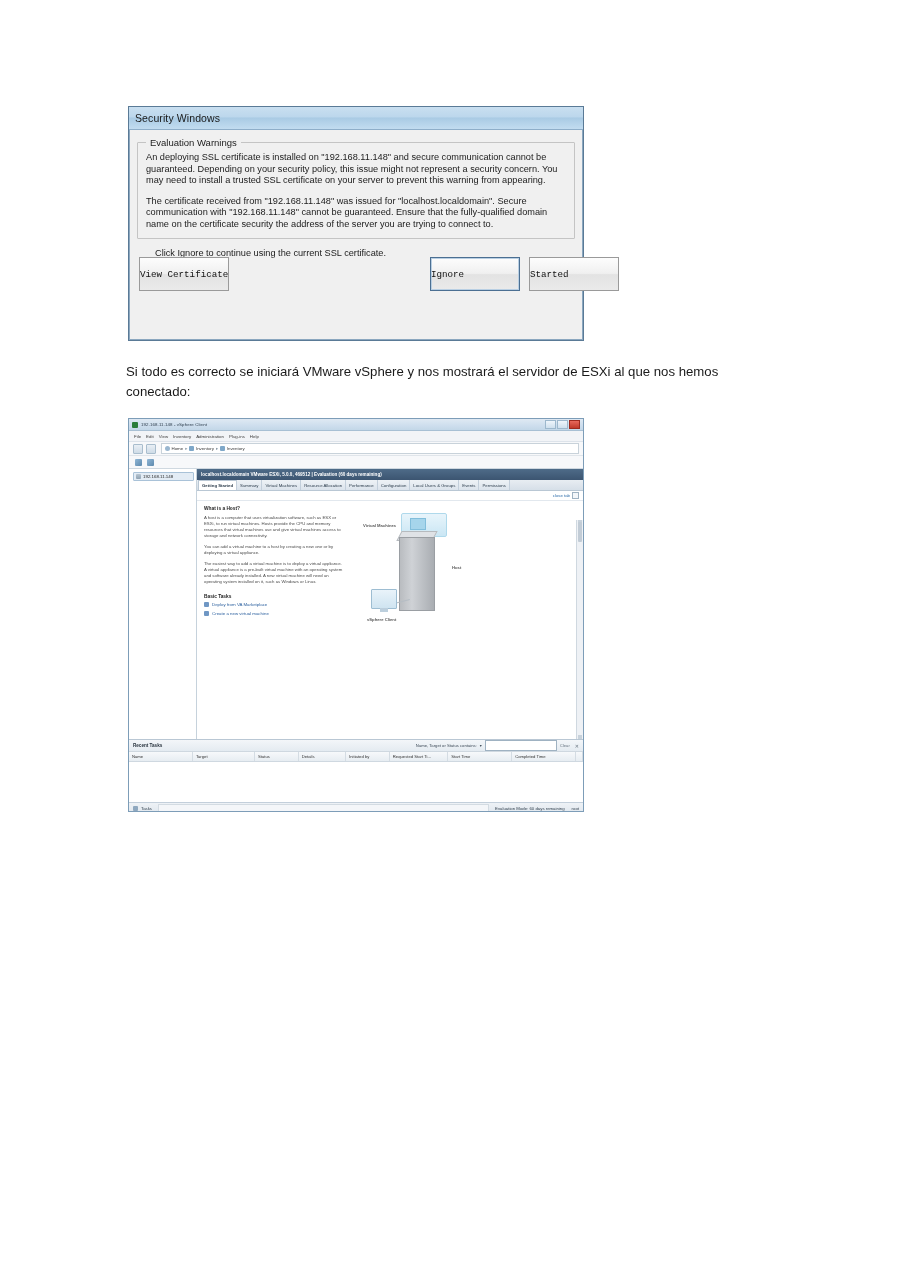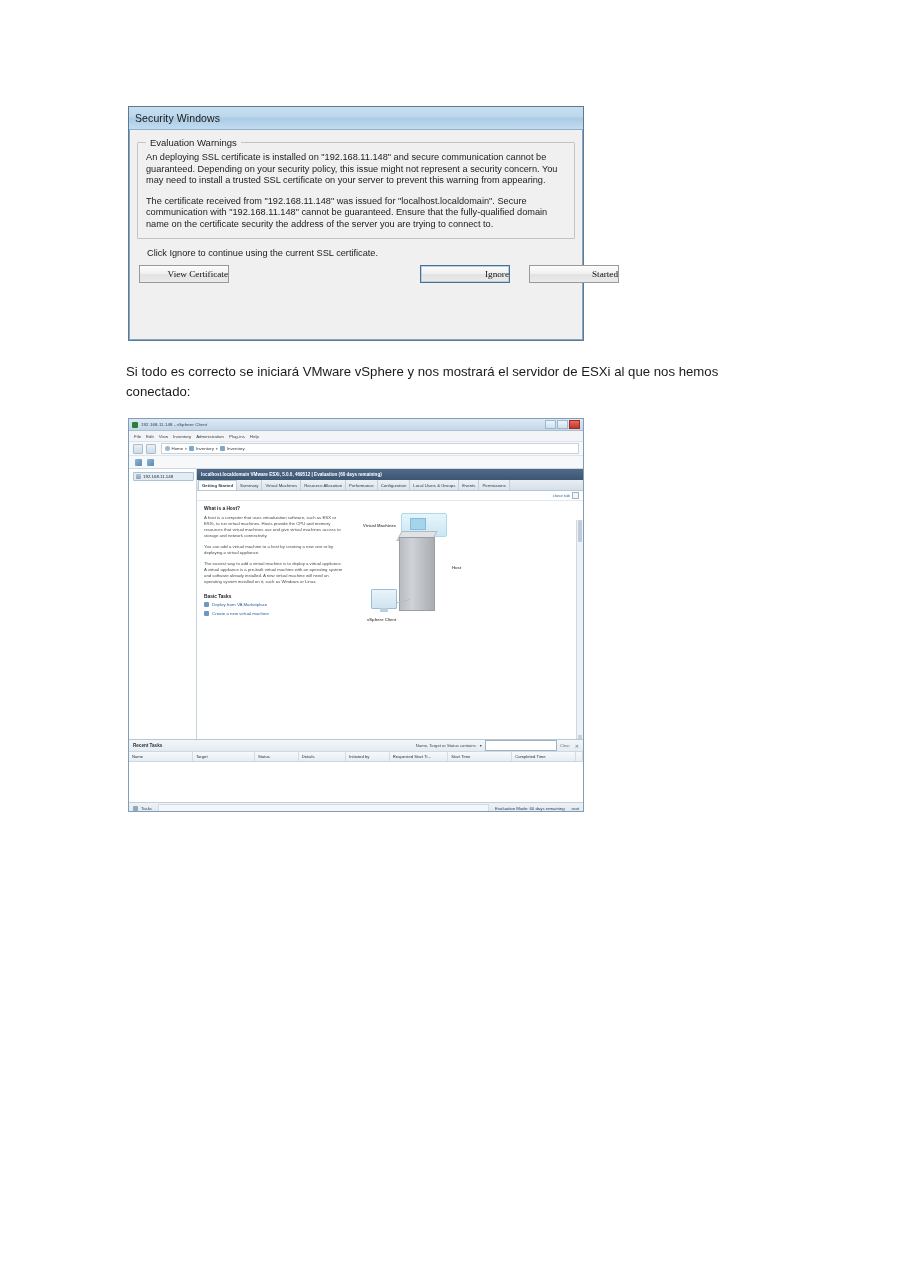--- a/index.html
+++ b/index.html
@@ -40,38 +40,38 @@
     position:absolute;top:-6px;left:8px;background:#f0f0f0;
     padding:0 4px;font-size:9.5px;color:#222;
   }
   .para{
     font-size:9.2px;line-height:11.6px;color:#1b1b1b;
     margin:0 0 9px 0;
     text-align:left;
   }
   .para:last-child{margin-bottom:0;}
   .note{
-    font-size:9.2px;color:#1b1b1b;margin:9px 2px 0 10px;
+    font-size:9.2px;color:#1b1b1b;margin:9px 2px 0 18px;
   }
   .btnrow{display:flex;align-items:center;margin:7px 2px 0 2px;position:relative;height:19px;}
   .btn{
-    height:18px;min-width:90px;
+    height:34px;min-width:90px;
     background:linear-gradient(to bottom,#fdfdfd 0%,#f0f0f0 48%,#e3e3e3 52%,#eaeaea 100%);
     border:1px solid #9a9a9a;
     font-size:9.2px;color:#111;
-    display:flex;align-items:center;justify-content:flex-end;
+    display:flex;align-items:center;justify-content:flex-start;
     box-sizing:border-box;
-    font-family:Liberation Serif, serif;
+    font-family:Liberation Mono, monospace;
   }
   .btn.default{
     border:1px solid #4b6f92;
     box-shadow:0 0 0 1px #b9cfe3 inset;
   }
   .btn-view{position:absolute;left:0;}
-  .btn-ignore{position:absolute;left:281px;}
+  .btn-ignore{position:absolute;left:291px;}
   .btn-cancel{position:absolute;left:390px;}
   .chkrow{display:flex;align-items:center;margin:8px 2px 0 2px;gap:5px;}
   .chk{
     width:10px;height:10px;background:#fff;border:1px solid #6d6d6d;
     position:relative;flex:0 0 auto;
   }
   .chk:after{
     content:"";position:absolute;left:1px;top:3px;width:3px;height:5px;
     border:solid #111;border-width:0 1.4px 1.4px 0;transform:rotate(42deg);
   }

